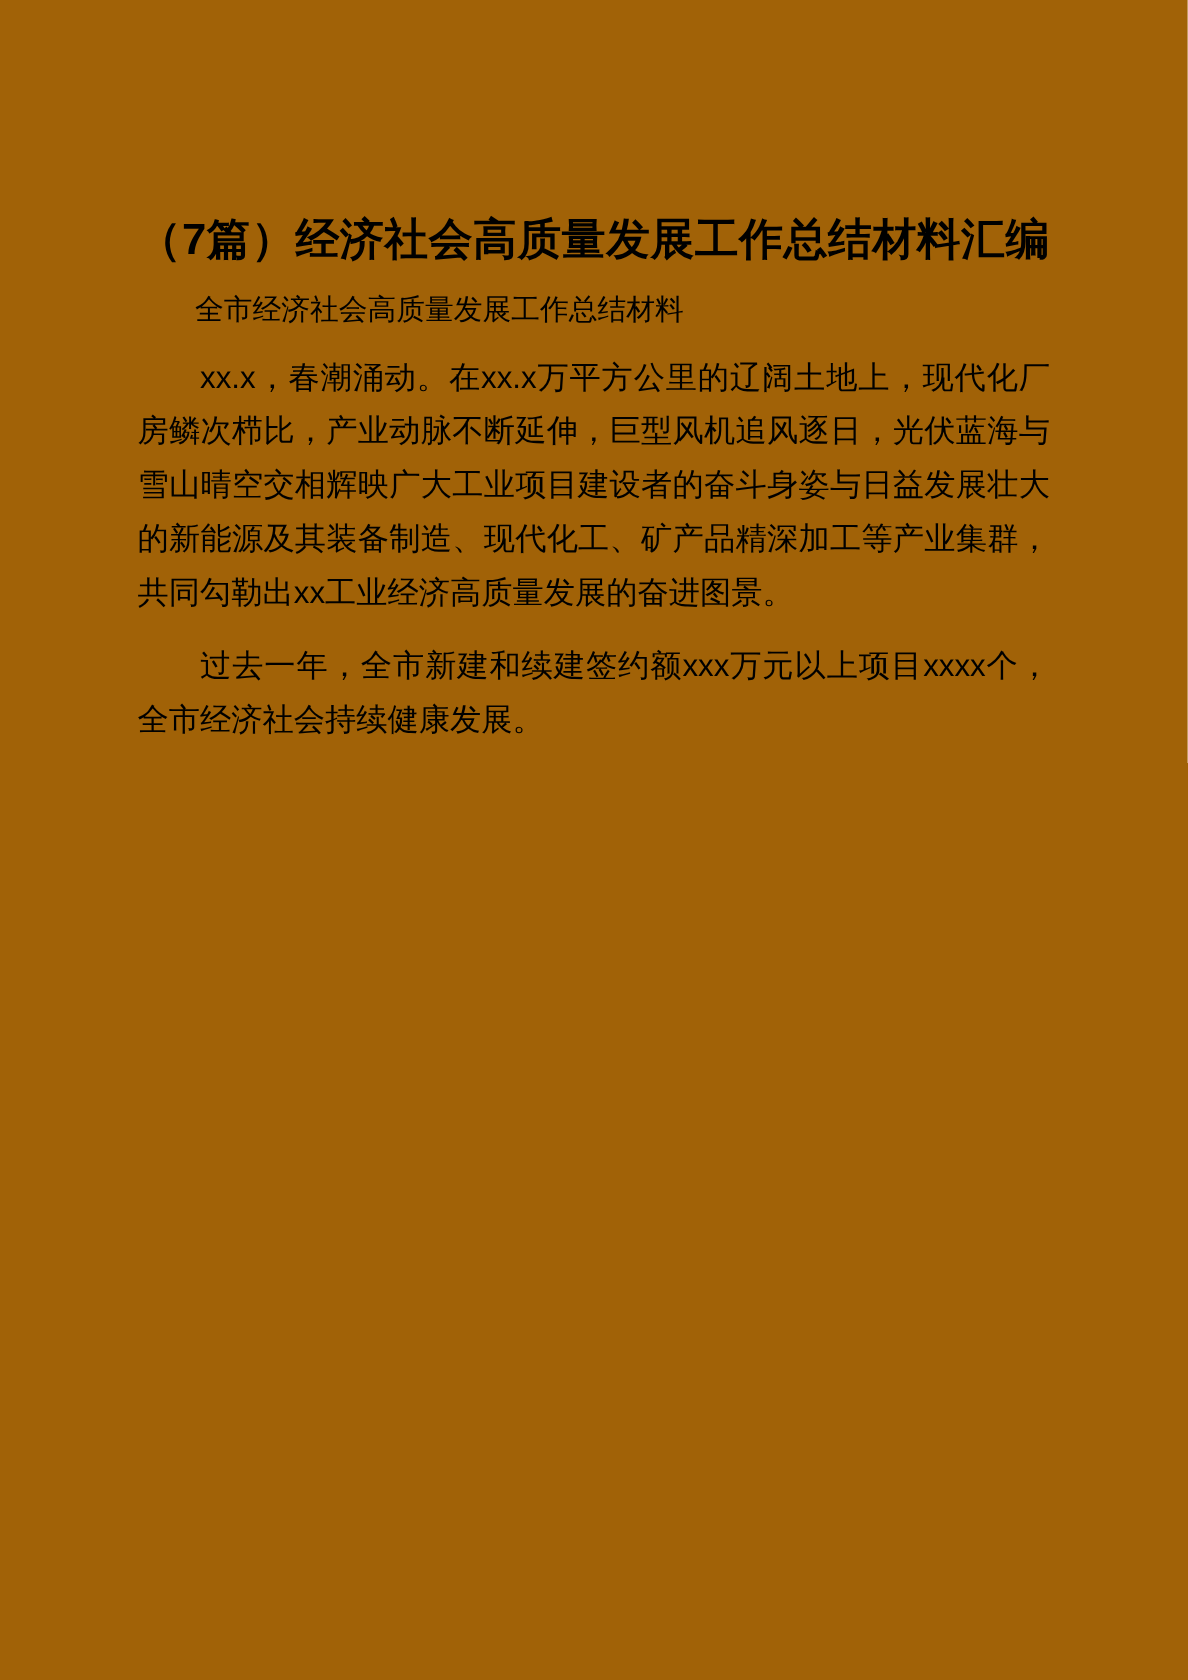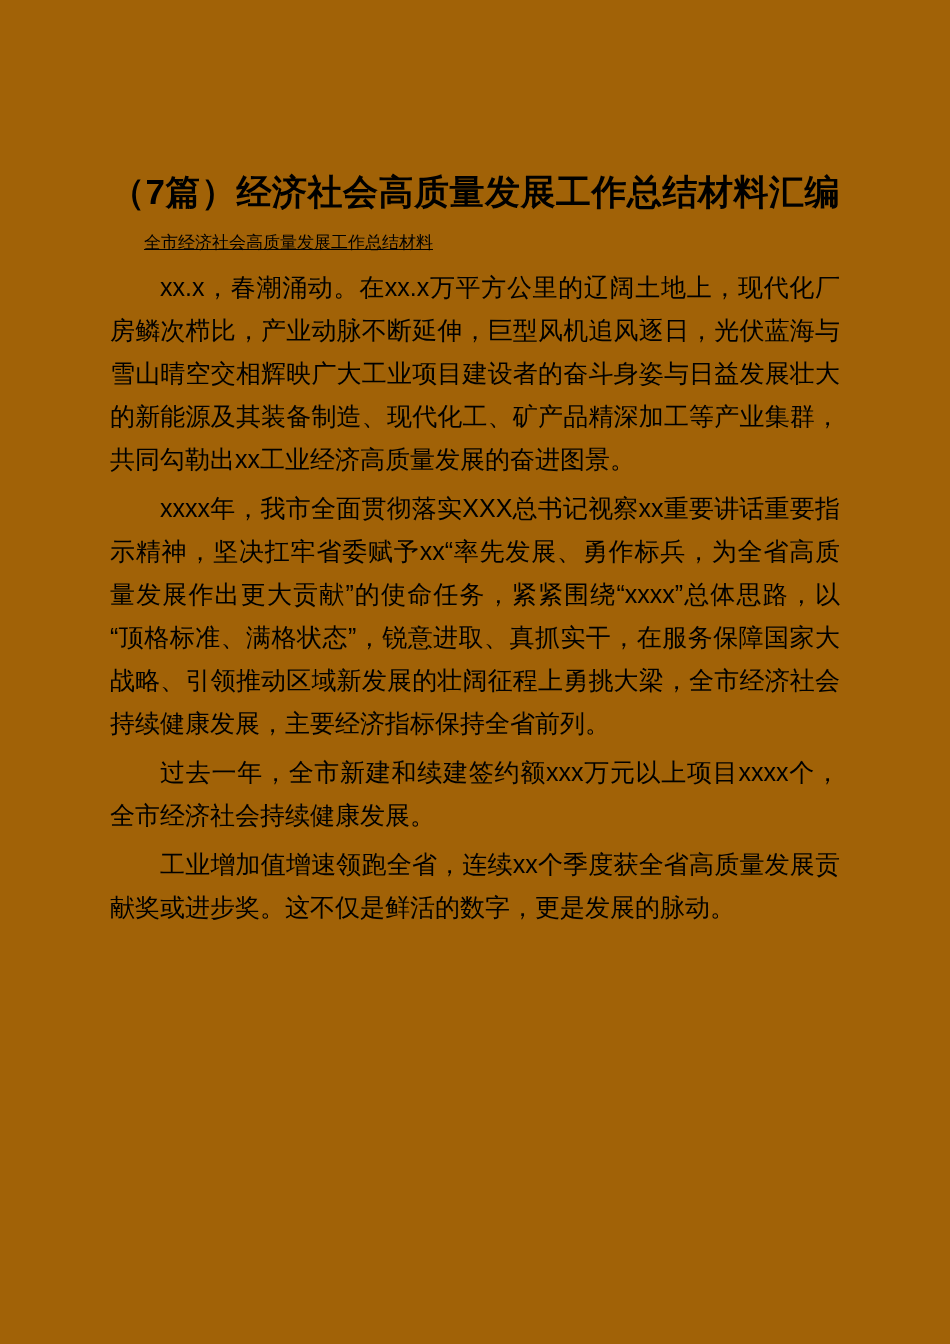--- a/index.html
+++ b/index.html
@@ -24,44 +24,41 @@
   .doc-title {
     font-size: 35px;
     font-weight: bold;
     line-height: 1.38;
     text-align: center;
     letter-spacing: 0.5px;
     margin: 0 0 14px 0;
     color: #000;
   }
   .subtitle {
-    font-size: 17px;
+    font-size: 23px;
     line-height: 1.5;
     margin: 0 0 10px 0;
     text-indent: 2em;
     color: #000;
-    text-decoration: underline;
   }
   p.body-para {
     font-size: 25px;
     line-height: 1.72;
-    margin: 0 0 6px 0;
+    margin: 16px 0 6px 0;
     text-align: justify;
     text-justify: inter-ideograph;
     text-indent: 2em;
     color: #000;
     word-break: break-all;
   }
   p.body-para:last-child {
     margin-bottom: 0;
   }
 </style>
 </head>
 <body>
 
 <div class="page">
   <h1 class="doc-title">（7篇）经济社会高质量发展工作总结材料汇编</h1>
   <div class="subtitle">全市经济社会高质量发展工作总结材料</div>
   <p class="body-para">xx.x，春潮涌动。在xx.x万平方公里的辽阔土地上，现代化厂房鳞次栉比，产业动脉不断延伸，巨型风机追风逐日，光伏蓝海与雪山晴空交相辉映广大工业项目建设者的奋斗身姿与日益发展壮大的新能源及其装备制造、现代化工、矿产品精深加工等产业集群，共同勾勒出xx工业经济高质量发展的奋进图景。</p>
-  <p class="body-para">xxxx年，我市全面贯彻落实XXX总书记视察xx重要讲话重要指示精神，坚决扛牢省委赋予xx“率先发展、勇作标兵，为全省高质量发展作出更大贡献”的使命任务，紧紧围绕“xxxx”总体思路，以“顶格标准、满格状态”，锐意进取、真抓实干，在服务保障国家大战略、引领推动区域新发展的壮阔征程上勇挑大梁，全市经济社会持续健康发展，主要经济指标保持全省前列。</p>
   <p class="body-para">过去一年，全市新建和续建签约额xxx万元以上项目xxxx个，全市经济社会持续健康发展。</p>
-  <p class="body-para">工业增加值增速领跑全省，连续xx个季度获全省高质量发展贡献奖或进步奖。这不仅是鲜活的数字，更是发展的脉动。</p>
 </div>
 
 </body></html>

